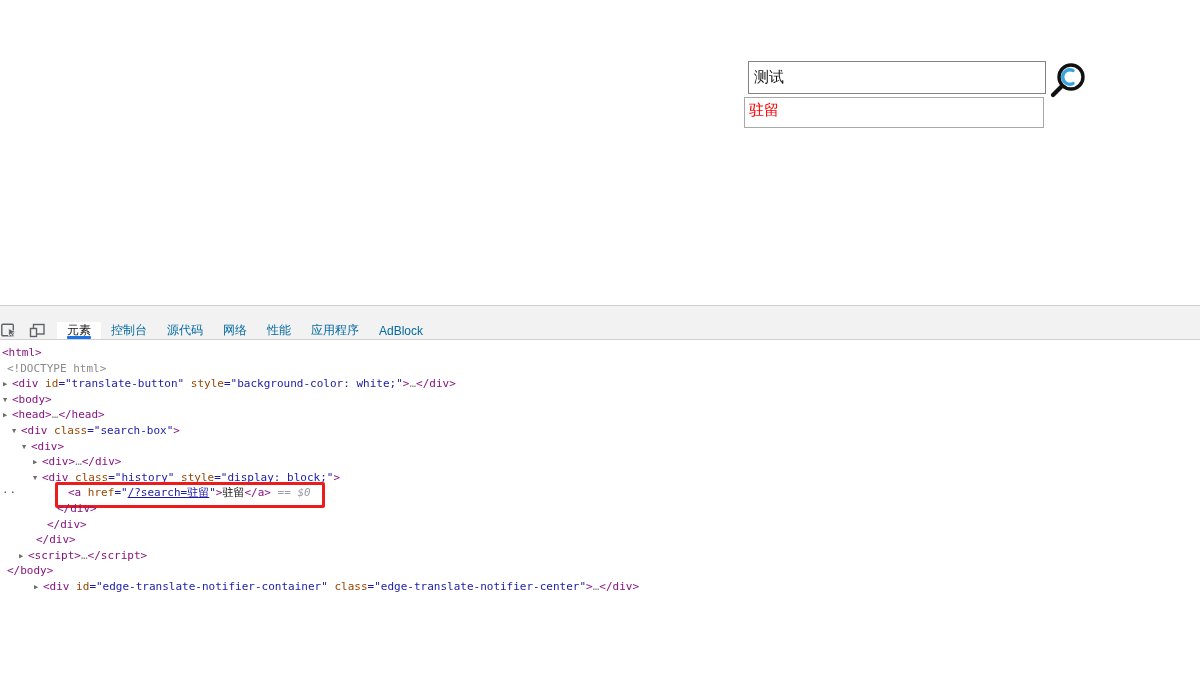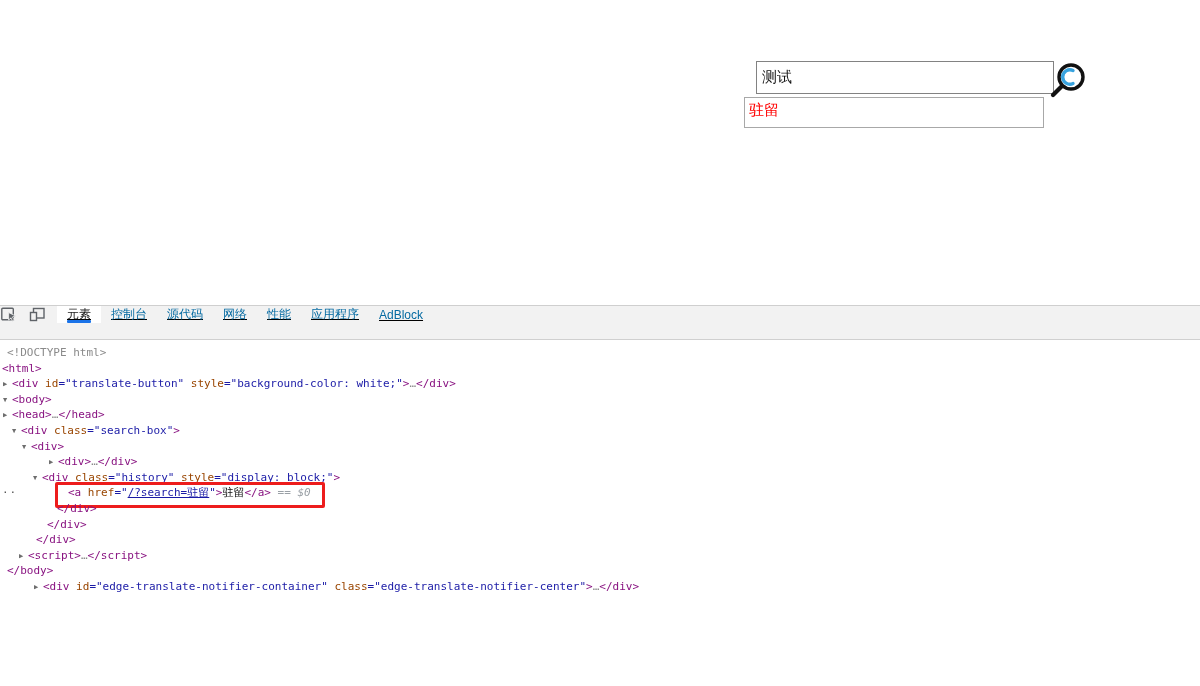--- a/index.html
+++ b/index.html
@@ -5,40 +5,40 @@
   html,body{margin:0;padding:0}
   body{
     width:1200px;height:686px;position:relative;overflow:hidden;
     background:#ffffff;font-family:"Liberation Sans",sans-serif;
   }
   
   .search-input{
     position:absolute;left:748px;top:61px;width:298px;height:33px;
     box-sizing:border-box;border:1px solid #828282;background:#fff;
     font-family:"Liberation Sans",sans-serif;font-size:15px;color:#111;
-    padding:0 5px;outline:none;margin-left:8px;
+    padding:0 5px;outline:none;
   }
   .history-box{
     position:absolute;left:744px;top:97px;width:300px;height:31px;
     box-sizing:border-box;border:1px solid #a8a8a8;background:#fff;
     padding:3px 4px;
   }
   .history-link{
     color:#ff0000;font-size:15px;text-decoration:none;cursor:pointer;
     font-family:"Liberation Sans",sans-serif;
   }
   .magnifier{position:absolute;left:1044px;top:56px;cursor:pointer}
   
   .devtools{
     position:absolute;left:0;top:305px;width:1200px;height:381px;
     border-top:1px solid #cfcfcf;background:#fff;box-sizing:border-box;
   }
   .dt-toolbar{
     height:34px;background:#f2f2f2;border-bottom:1px solid #d0d0d0;
-    display:flex;align-items:flex-start;box-sizing:border-box;text-decoration:underline;
+    display:flex;align-items:flex-end;box-sizing:border-box;
   }
   .dt-icons{display:flex;align-items:center;padding-left:1px}
   .dt-icon{width:17px;height:17px;margin-right:11px;display:inline-flex;
     align-items:center;justify-content:center;cursor:pointer}
   .dt-tabs{display:flex;align-items:stretch}
   .dt-tab{
     position:relative;display:flex;align-items:center;padding:0 10px;
     font-size:12px;color:#0369a1;cursor:pointer;white-space:nowrap;
   }
   .dt-tab.active{background:#ffffff;color:#1b1b1b}
@@ -125,28 +125,28 @@
         </div>
         <div class="dt-tab">
           <span>应用程序</span>
         </div>
         <div class="dt-tab">
           <span>AdBlock</span>
         </div>
       </div>
   </div>
   <div class="dt-content" id="code">
+      <div class="code-line" style="padding-left: 2px;"><span class="tk-t">&lt;html&gt;</span></div>
       <div class="code-line" style="padding-left: 7px;"><span class="tk-g">&lt;!DOCTYPE html&gt;</span></div>
-      <div class="code-line" style="padding-left: 2px;"><span class="tk-t">&lt;html&gt;</span></div>
       <div class="code-line" style="padding-left: 3px;"><span class="arrow">▶</span><span class="tk-t">&lt;div</span><span class="tk-a"> id</span><span class="tk-v">="translate-button"</span><span class="tk-a"> style</span><span class="tk-v">="background-color: white;"</span><span class="tk-t">&gt;</span><span class="tk-g">…</span><span class="tk-t">&lt;/div&gt;</span></div>
       <div class="code-line" style="padding-left: 3px;"><span class="arrow">▼</span><span class="tk-t">&lt;body&gt;</span></div>
       <div class="code-line" style="padding-left: 3px;"><span class="arrow">▶</span><span class="tk-t">&lt;head&gt;</span><span class="tk-g">…</span><span class="tk-t">&lt;/head&gt;</span></div>
       <div class="code-line" style="padding-left: 12px;"><span class="arrow">▼</span><span class="tk-t">&lt;div</span><span class="tk-a"> class</span><span class="tk-v">="search-box"</span><span class="tk-t">&gt;</span></div>
       <div class="code-line" style="padding-left: 22px;"><span class="arrow">▼</span><span class="tk-t">&lt;div&gt;</span></div>
-      <div class="code-line" style="padding-left: 33px; margin-left: 16px;"><span class="arrow">▶</span><span class="tk-t">&lt;div&gt;</span><span class="tk-g">…</span><span class="tk-t">&lt;/div&gt;</span></div>
+      <div class="code-line" style="padding-left: 33px;"><span class="arrow">▶</span><span class="tk-t">&lt;div&gt;</span><span class="tk-g">…</span><span class="tk-t">&lt;/div&gt;</span></div>
       <div class="code-line" style="padding-left: 33px;"><span class="arrow">▼</span><span class="tk-t">&lt;div</span><span class="tk-a"> class</span><span class="tk-v">="history"</span><span class="tk-a"> style</span><span class="tk-v">="display: block;"</span><span class="tk-t">&gt;</span></div>
       <div class="code-line" style="padding-left: 68px;"><span class="tk-t">&lt;a</span><span class="tk-a"> href</span><span class="tk-v">="</span><span class="tk-lk">/?search=驻留</span><span class="tk-v">"</span><span class="tk-t">&gt;</span><span class="tk-tx">驻留</span><span class="tk-t">&lt;/a&gt;</span><span class="tk-cm"> == $0</span><span class="annotation-box"></span><span class="edge-dots">··</span></div>
       <div class="code-line" style="padding-left: 57px;"><span class="tk-t">&lt;/div&gt;</span></div>
       <div class="code-line" style="padding-left: 47px;"><span class="tk-t">&lt;/div&gt;</span></div>
       <div class="code-line" style="padding-left: 36px;"><span class="tk-t">&lt;/div&gt;</span></div>
       <div class="code-line" style="padding-left: 19px;"><span class="arrow">▶</span><span class="tk-t">&lt;script&gt;</span><span class="tk-g">…</span><span class="tk-t">&lt;/script&gt;</span></div>
       <div class="code-line" style="padding-left: 7px;"><span class="tk-t">&lt;/body&gt;</span></div>
       <div class="code-line" style="padding-left: 8px; margin-left: 26px;"><span class="arrow">▶</span><span class="tk-t">&lt;div</span><span class="tk-a"> id</span><span class="tk-v">="edge-translate-notifier-container"</span><span class="tk-a"> class</span><span class="tk-v">="edge-translate-notifier-center"</span><span class="tk-t">&gt;</span><span class="tk-g">…</span><span class="tk-t">&lt;/div&gt;</span></div>
     </div>
 </div>

